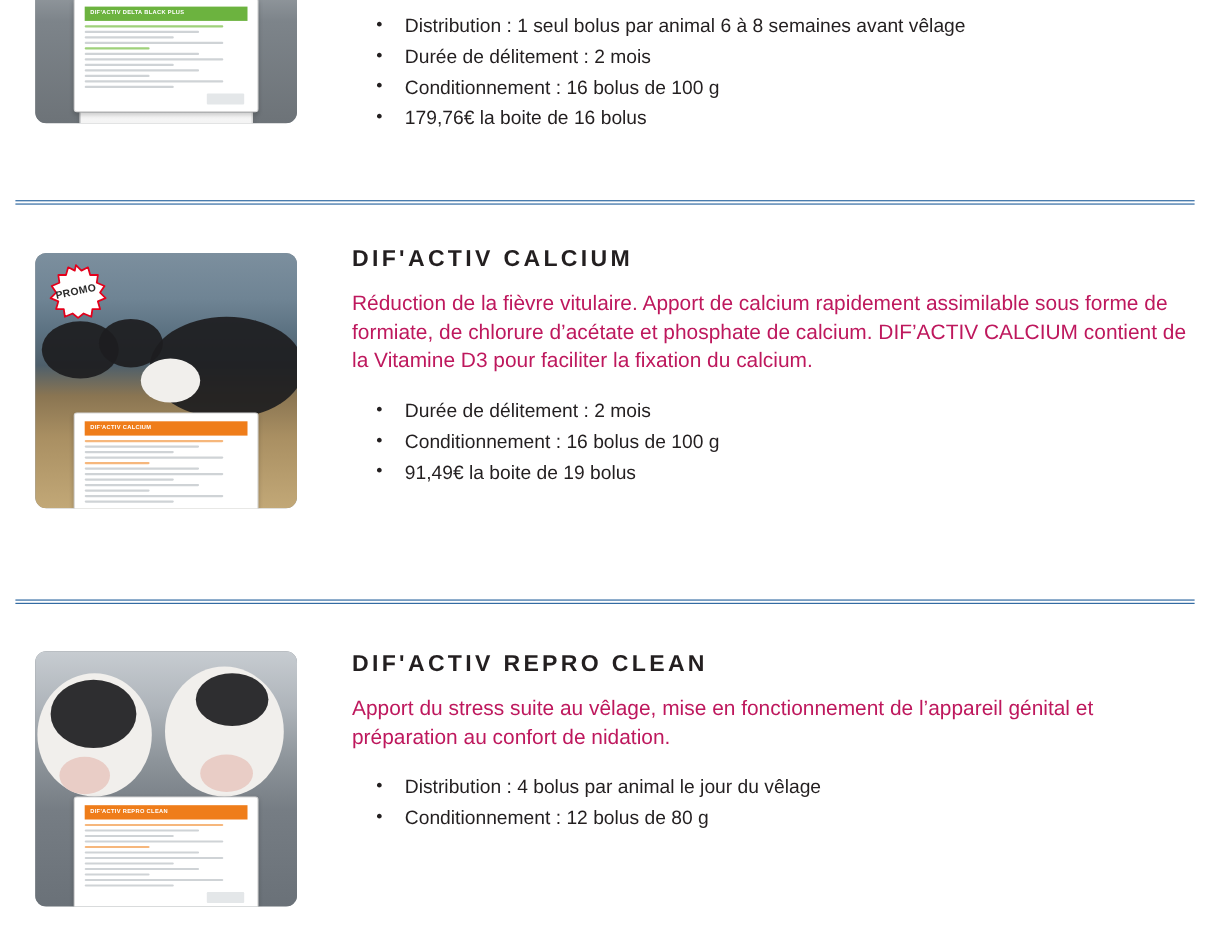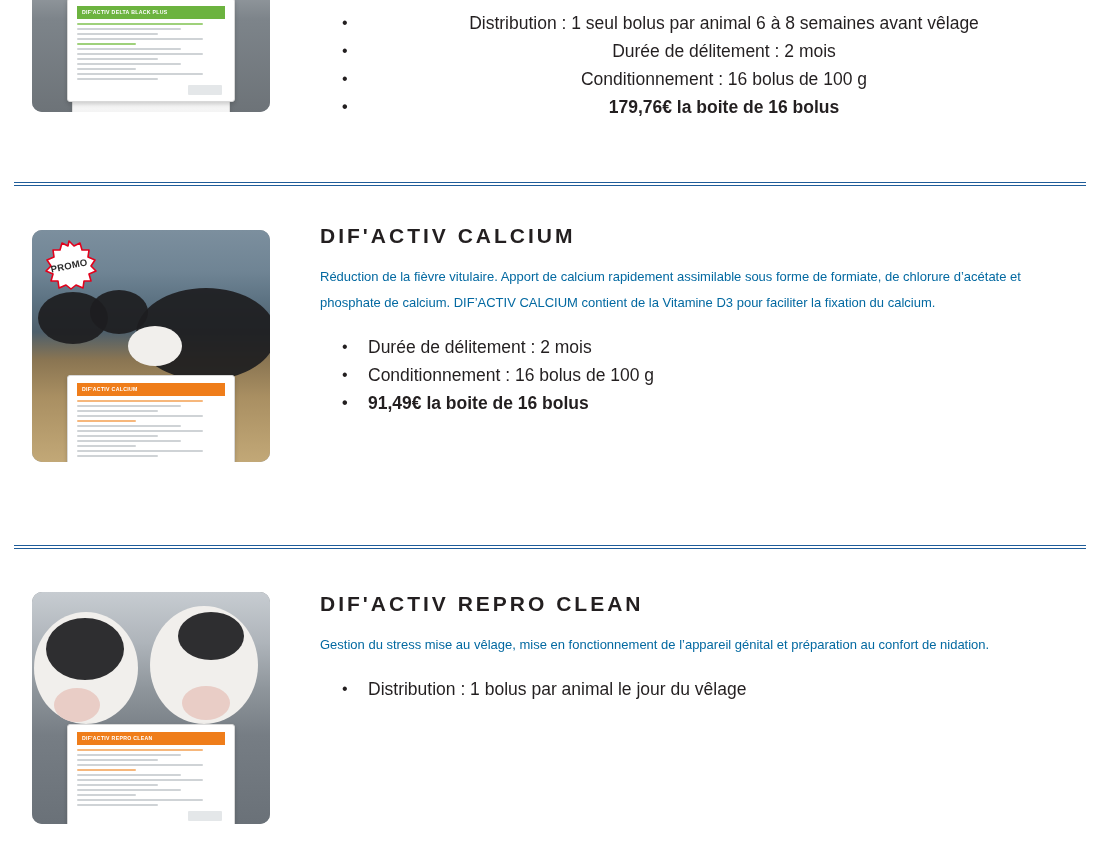--- a/index.html
+++ b/index.html
@@ -156,23 +156,23 @@
     width: 760px;
   }
   .title {
     font-size: 21px;
     font-weight: bold;
     letter-spacing: 3px;
     color: #231f20;
     margin: 0 0 16px 0;
   }
   .desc {
-    font-size: 13px;
+    font-size: 19px;
     line-height: 26px;
-    color: #0369a1;
+    color: #be185d;
     margin: 0 0 18px 0;
     max-width: 760px;
   }
   ul.bullets {
     list-style: none;
     margin: 0; padding: 0;
   }
   ul.bullets li {
     position: relative;
     padding-left: 48px;
@@ -182,21 +182,21 @@
   }
   ul.bullets li::before {
     content: "•";
     position: absolute;
     left: 22px;
     top: -1px;
     font-size: 16px;
     color: #231f20;
   }
   ul.bullets li.price {
-    font-weight: bold;
+    font-weight: normal;
   }
 
   
   .sep {
     position: absolute;
     left: 14px;
     width: 1072px;
     height: 4px;
   }
   .sep i {
@@ -234,21 +234,21 @@
                 <i class="w85"></i>
                 <i class="w55"></i>
             </div>
             <div class="box-foot"></div>
           </div>
           <div class="box-front"></div>
         </div>
       </div>
     </div>
 
-    <div class="content" style="top:130px;text-align:center;">
+    <div class="content" style="top:130px;">
       <ul class="bullets">
         <li>Distribution : 1 seul bolus par animal 6 à 8 semaines avant vêlage</li>
         <li>Durée de délitement : 2 mois</li>
         <li>Conditionnement : 16 bolus de 100 g</li>
         <li class="price">179,76€ la boite de 16 bolus</li>
       </ul>
     </div>
   </div>
 
   <div class="sep" style="top:182px;">
@@ -296,21 +296,21 @@
         </div>
       </div>
     </div>
 
     <div class="content" style="top:-6px;">
       <h2 class="title">DIF'ACTIV CALCIUM</h2>
       <p class="desc">Réduction de la fièvre vitulaire. Apport de calcium rapidement assimilable sous forme de formiate, de chlorure d’acétate et phosphate de calcium. DIF’ACTIV CALCIUM contient de la Vitamine D3 pour faciliter la fixation du calcium.</p>
       <ul class="bullets">
         <li>Durée de délitement : 2 mois</li>
         <li>Conditionnement : 16 bolus de 100 g</li>
-        <li class="price">91,49€ la boite de 16 bolus</li>
+        <li class="price">91,49€ la boite de 19 bolus</li>
       </ul>
     </div>
   </div>
 
   <div class="sep" style="top:545px;">
     <i></i>
       <i class="second"></i>
   </div>
 
   <div class="product" style="top:592px;">
@@ -344,20 +344,21 @@
             </div>
             <div class="box-foot"></div>
           </div>
 
         </div>
       </div>
     </div>
 
     <div class="content" style="top:0px;">
       <h2 class="title">DIF'ACTIV REPRO CLEAN</h2>
-      <p class="desc">Gestion du stress mise au vêlage, mise en fonctionnement de l’appareil génital et préparation au confort de nidation.</p>
+      <p class="desc">Apport du stress suite au vêlage, mise en fonctionnement de l’appareil génital et préparation au confort de nidation.</p>
       <ul class="bullets">
-        <li>Distribution : 1 bolus par animal le jour du vêlage</li>
+        <li>Distribution : 4 bolus par animal le jour du vêlage</li>
+        <li>Conditionnement : 12 bolus de 80 g</li>
       </ul>
     </div>
   </div>
 
 </div>
 
 </body></html>

